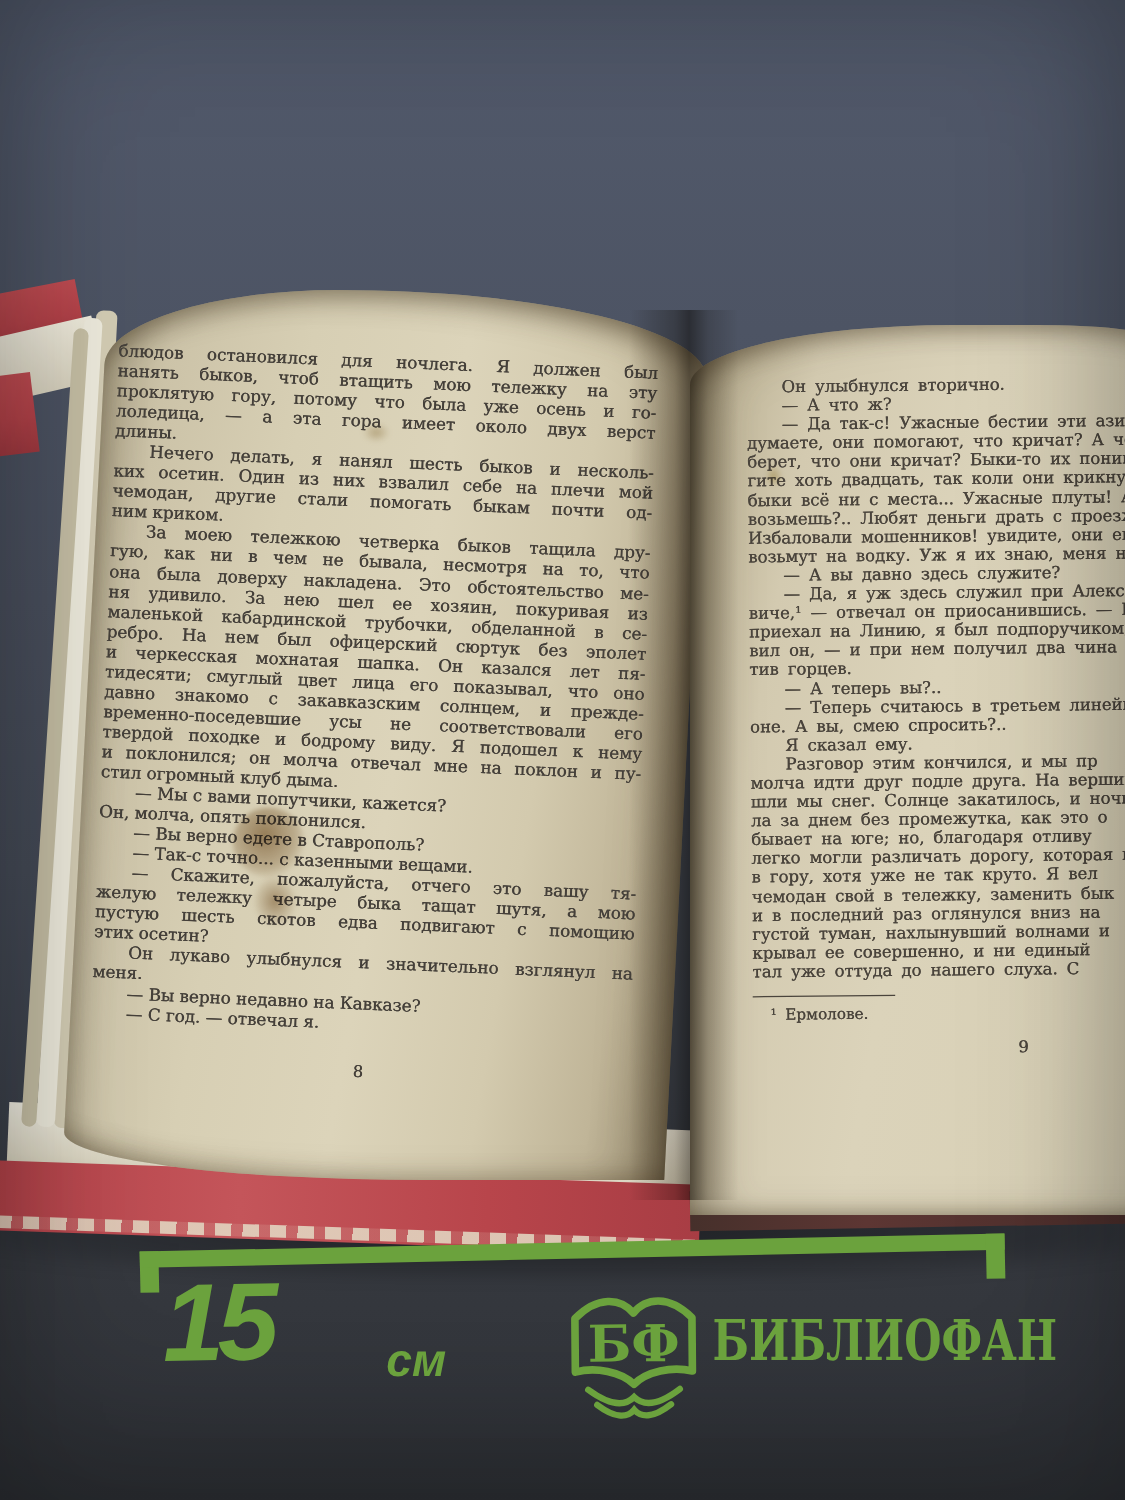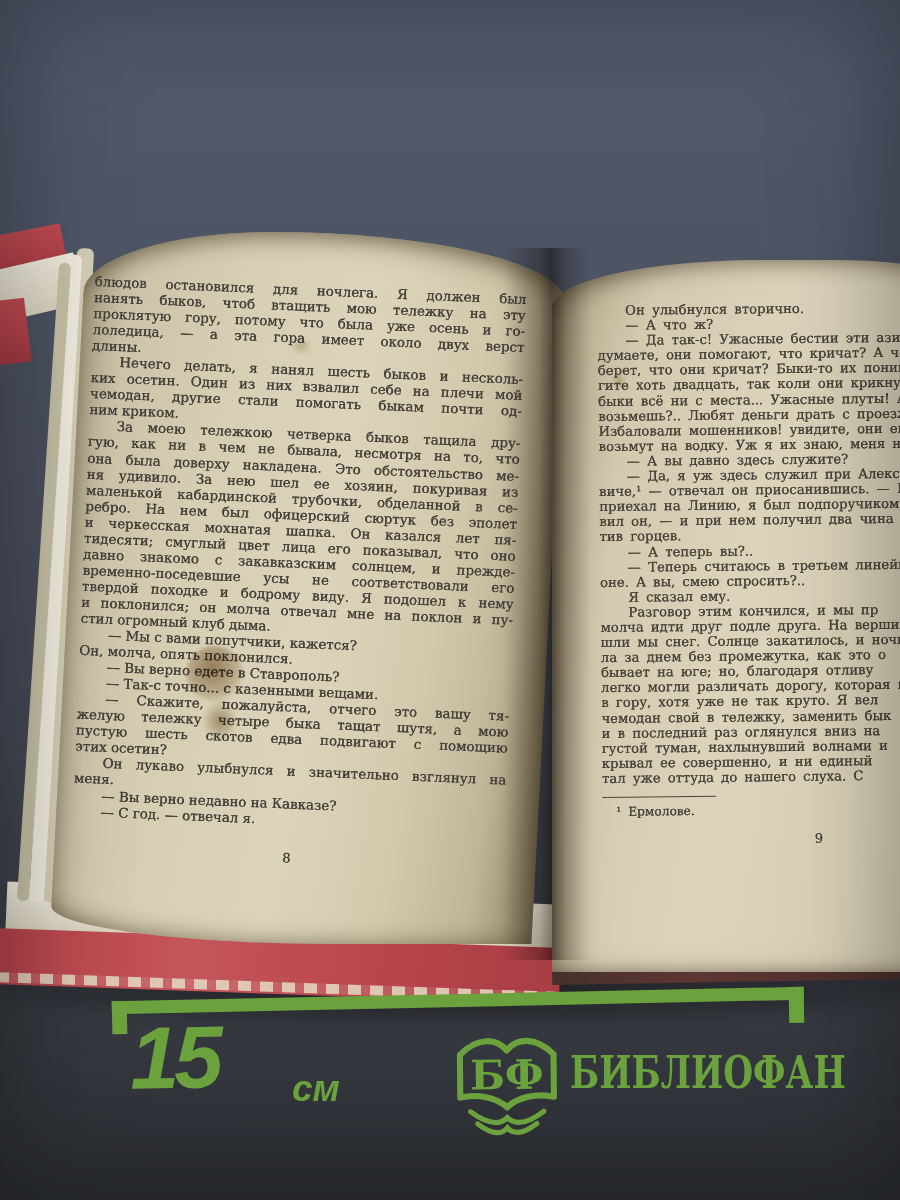--- a/index.html
+++ b/index.html
@@ -120,21 +120,21 @@
   #ruler-bracket{left:112px;top:994px;width:692px;height:36px;z-index:10;transform:rotate(-1.2deg);}
   #ruler-bracket .bar{position:absolute;left:0;top:0;width:100%;height:13px;background:var(--green);}
   #ruler-bracket .capL{position:absolute;left:0;top:0;width:15px;height:33px;background:var(--green);}
   #ruler-bracket .capR{position:absolute;right:0;top:0;width:15px;height:36px;background:var(--green);}
   #ruler-text{
     left:130px;top:1014px;z-index:10;color:var(--green);
     font-family:"Liberation Sans",sans-serif;font-weight:bold;font-style:italic;
     font-size:88px;line-height:1;letter-spacing:-5px;transform:rotate(-1deg);
   }
   #ruler-unit{
-    left:292px;top:1070px;z-index:10;color:var(--green);
+    left:309px;top:1070px;z-index:10;color:var(--green);
     font-family:"Liberation Sans",sans-serif;font-weight:bold;font-style:italic;
     font-size:37px;line-height:1;
   }
   #logo{left:452px;top:1026px;z-index:10;transform:rotate(-0.5deg);}
   #logo-text{
     left:570px;top:1050px;z-index:10;color:var(--green);
     font-family:"DejaVu Serif",serif;font-weight:bold;
     font-size:45px;line-height:1;transform:scaleX(.76);transform-origin:0 0;
     letter-spacing:0;
   }

